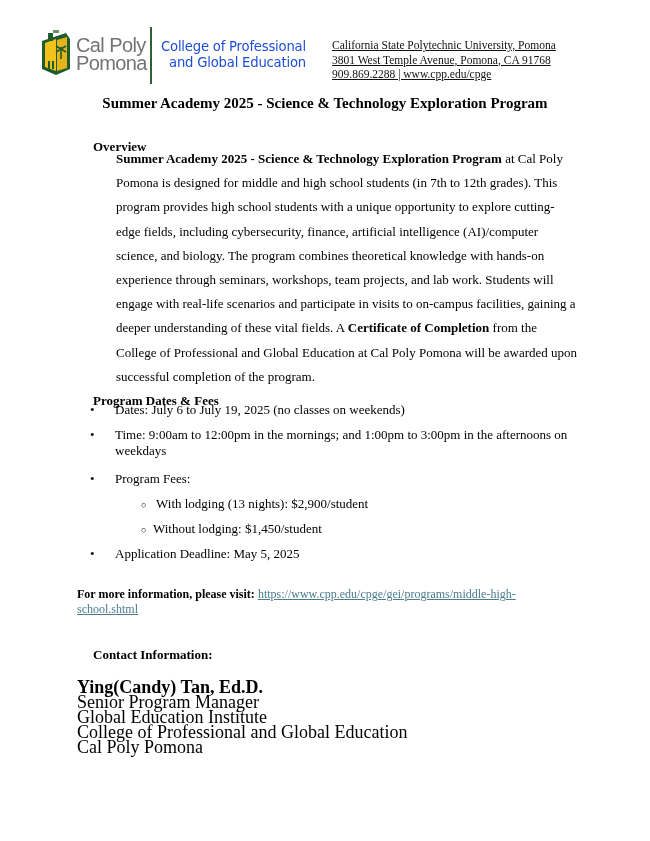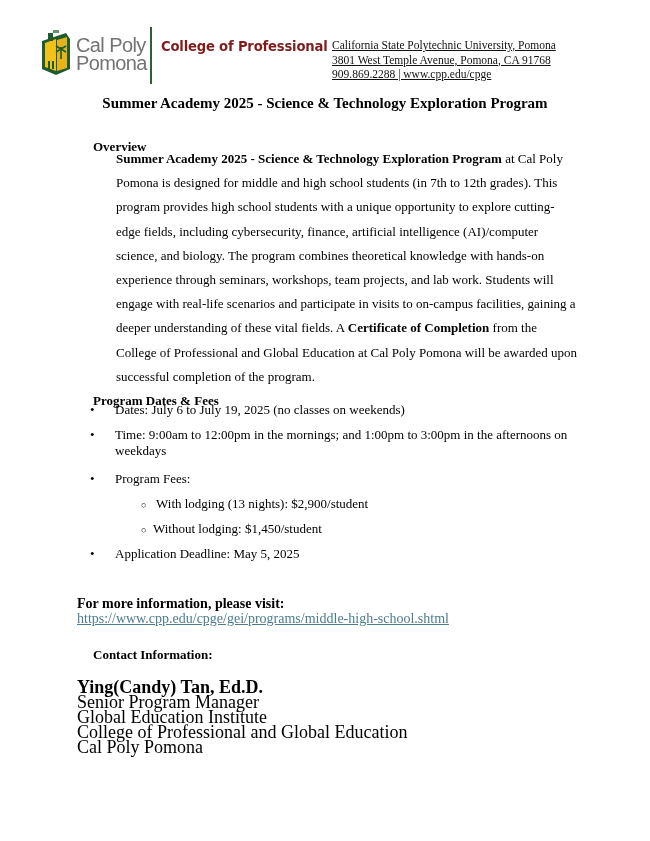--- a/index.html
+++ b/index.html
@@ -8,40 +8,40 @@
       font-family: "Liberation Serif", "DejaVu Serif", serif;
       color: #000; font-size: 13px;
     }
     .abs { position: absolute; }
 
     
     .logo-mark { left: 40px; top: 29px; width: 32px; height: 46px; }
     .logo-text { left: 76px; top: 36px; font-family: "Liberation Sans", sans-serif; color: #737373; font-size: 20px; line-height: 18px; letter-spacing: -0.6px; }
     .logo-text div { white-space: nowrap; }
     .logo-divider { left: 150px; top: 27px; width: 1.5px; height: 57px; background: #2f5e3a; }
-    .college-name { left: 161px; top: 39px; font-family: "DejaVu Sans", sans-serif; font-weight: bold; color: #7f1d1d; font-size: 13.2px; line-height: 16px; letter-spacing: -0.2px; text-align: right; }
+    .college-name { left: 161px; top: 39px; font-family: "DejaVu Sans", sans-serif; font-weight: normal; color: #1d4ed8; font-size: 13.2px; line-height: 16px; letter-spacing: -0.2px; text-align: right; }
     .college-name div { white-space: nowrap; }
     .address { left: 332px; top: 38px; font-size: 11.5px; line-height: 14.5px; color: #111; text-decoration: underline; }
     .address div { white-space: nowrap; }
 
     
     .doc-title { left: 0; width: 650px; top: 95px; text-align: center; font-weight: bold; font-size: 15px; }
 
     h2.section { position: absolute; margin: 16px; font-size: 13px; font-weight: bold; }
 
     .overview-body { left: 116px; top: 147px; width: 462px; font-size: 13px; line-height: 24.2px; text-align: left; }
 
     .list { left: 77px; top: 400px; width: 520px; }
     .li { position: absolute; left: 0; width: 520px; font-size: 13px; line-height: 16px; }
     .li .bullet { position: absolute; left: 13px; top: 0; }
     .li .txt { position: absolute; left: 38px; width: 470px; }
     .li.sub .bullet { left: 64px; font-size: 9px; top: 1px; }
     .li.sub .txt { left: 76px; }
 
-    .more-info { left: 77px; top: 587px; width: 480px; font-size: 14px; line-height: 15px; margin-top: 9px; }
+    .more-info { left: 77px; top: 587px; width: 480px; font-size: 12px; line-height: 15px; }
     a.link { color: #4a7c8e; text-decoration: underline; }
 
     .contact-heading { left: 77px; top: 631px; }
     .contact { left: 77px; top: 680px; font-size: 18px; line-height: 15px; }
     .contact div { white-space: nowrap; }
   </style>
 </head>
 <body>
 
 <div class="abs logo-mark">
@@ -59,20 +59,21 @@
     <rect x="12" y="32" width="2" height="8" fill="#1e5b2e"></rect>
   </svg>
 </div>
 <div class="abs logo-text">
   <div>Cal Poly</div>
   <div>Pomona</div>
 </div>
 <div class="abs logo-divider"></div>
 <div class="abs college-name">
   <div>College of Professional</div>
+  <div>and Global Education</div>
 </div>
 <div class="abs address">
   <div>California State Polytechnic University, Pomona</div>
   <div>3801 West Temple Avenue, Pomona, CA 91768</div>
   <div>909.869.2288 | www.cpp.edu/cpge</div>
 </div>
 
 <div class="abs doc-title">Summer Academy 2025 - Science &amp; Technology Exploration Program</div>
 
 <h2 class="section" style="left:77px; top:123px;">Overview</h2>

